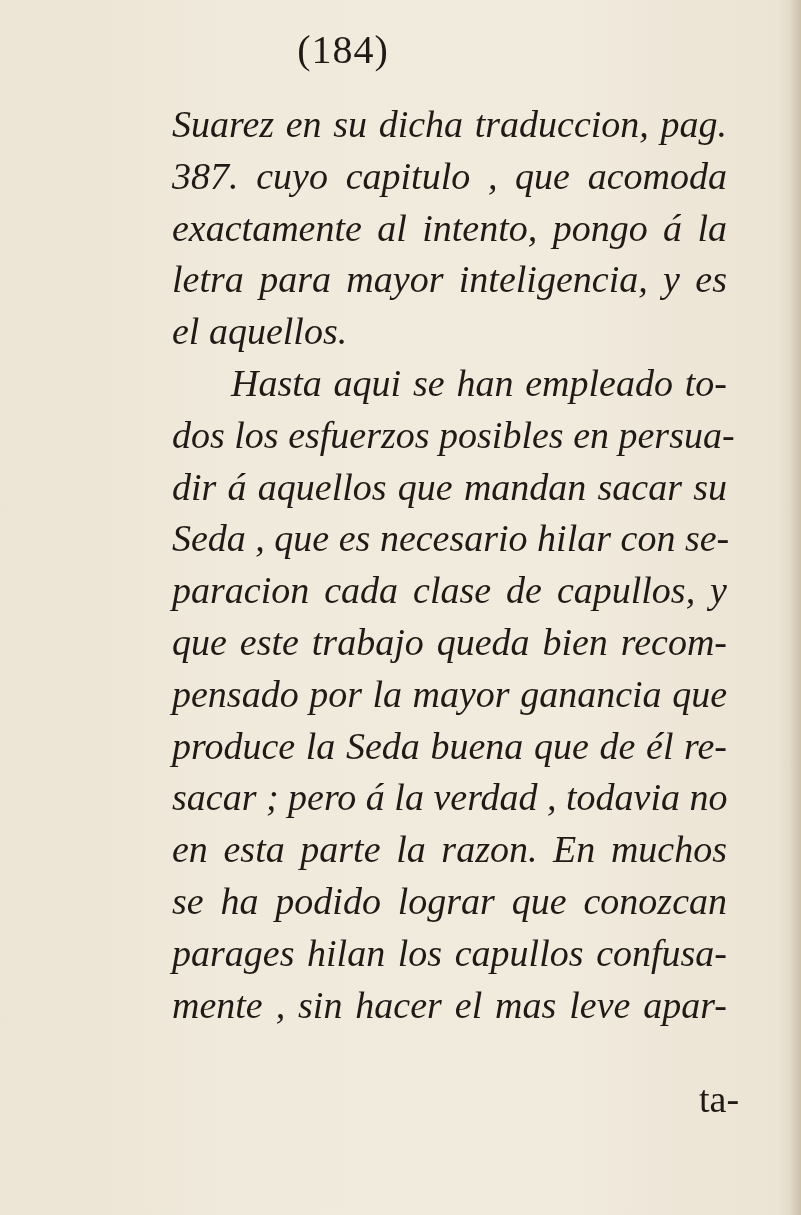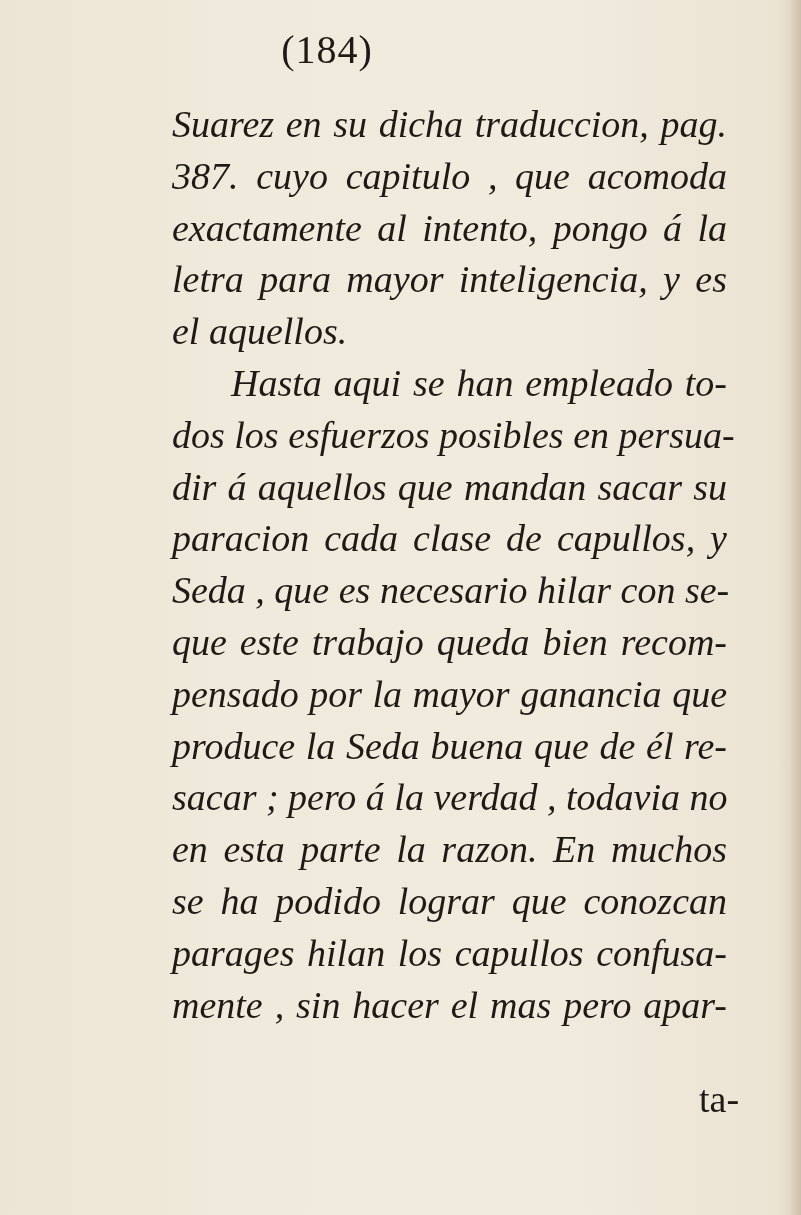--- a/index.html
+++ b/index.html
@@ -19,21 +19,21 @@
   .page {
     position: absolute;
     left: 0;
     top: 0;
     width: 801px;
     height: 1215px;
   }
   .page-number {
     position: absolute;
     top: 20px;
-    left: 0;
+    left: 16px;
     width: 654px;
     text-align: center;
     font-size: 40px;
     line-height: 60px;
     letter-spacing: 1px;
   }
   .text-block {
     position: absolute;
     left: 172px;
     top: 99px;
@@ -79,27 +79,27 @@
 
   <div class="text-block">
     <span class="line">Suarez en su dicha traduccion, pag.</span>
     <span class="line">387. cuyo capitulo , que acomoda</span>
     <span class="line">exactamente al intento, pongo á la</span>
     <span class="line">letra para mayor inteligencia, y es</span>
     <span class="line last">el aquellos.</span>
     <span class="line indent">Hasta aqui se han empleado to-</span>
     <span class="line">dos los esfuerzos posibles en persua-</span>
     <span class="line">dir á aquellos que mandan sacar su</span>
+    <span class="line">Seda , que es necesario hilar con se-</span>
     <span class="line">paracion cada clase de capullos, y</span>
-    <span class="line">Seda , que es necesario hilar con se-</span>
     <span class="line">que este trabajo queda bien recom-</span>
     <span class="line">pensado por la mayor ganancia que</span>
     <span class="line">produce la Seda buena que de él re-</span>
     <span class="line">sacar ; pero á la verdad , todavia no</span>
     <span class="line">en esta parte la razon. En muchos</span>
     <span class="line">se ha podido lograr que conozcan</span>
     <span class="line">parages hilan los capullos confusa-</span>
-    <span class="line">mente , sin hacer el mas pero apar-</span>
+    <span class="line">mente , sin hacer el mas leve apar-</span>
   </div>
 
   <div class="catchword">ta-</div>
   <div class="edge-shadow"></div>
 </div>
 
 </body></html>

